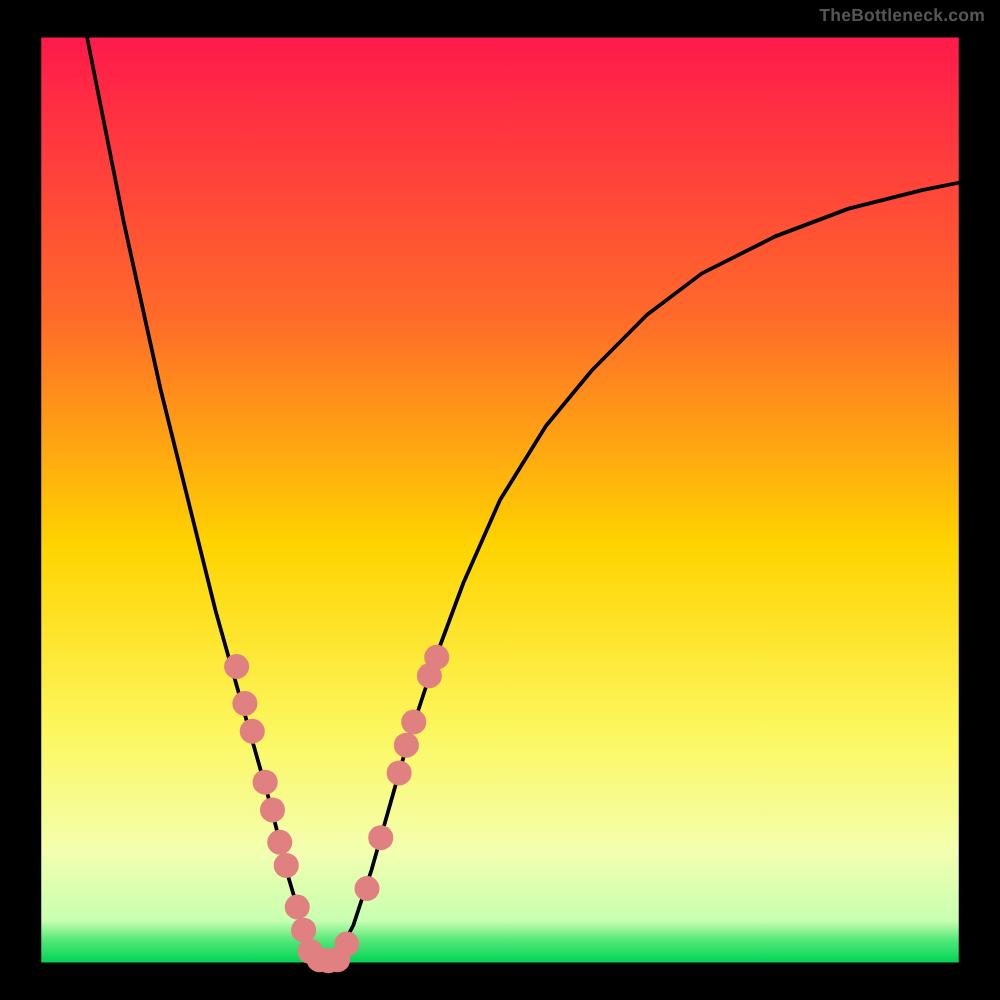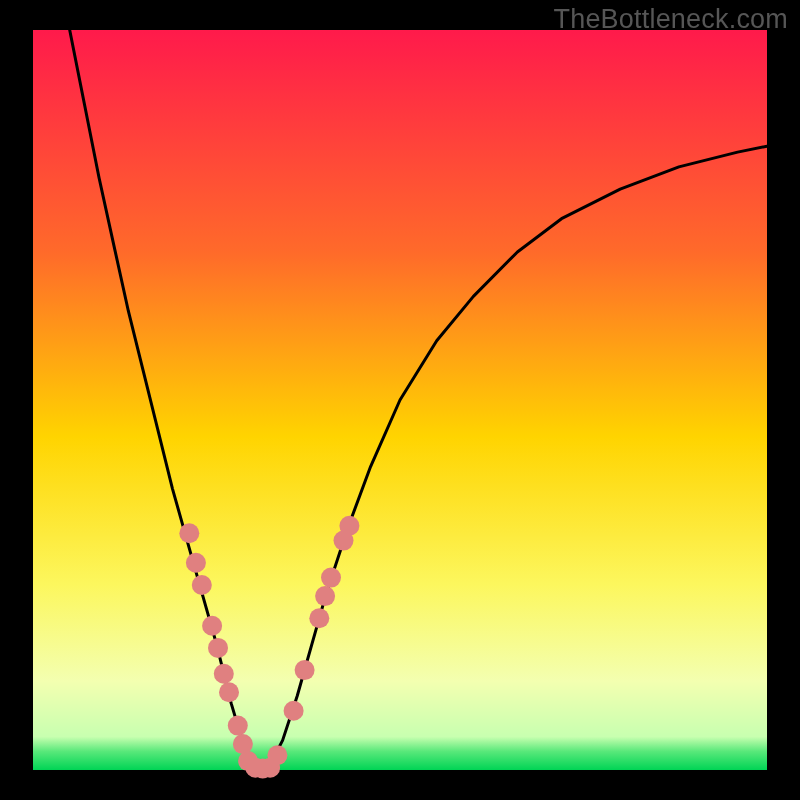--- a/index.html
+++ b/index.html
@@ -14,23 +14,23 @@
     position: relative;
     width: 800px;
     height: 800px;
     background: #000;
   }
   .watermark {
     position: absolute;
     top: 4px;
     right: 12px;
     font-family: Arial, Helvetica, sans-serif;
-    font-size: 27px;
+    font-size: 14px;
     color: #565656;
-    font-weight: 400;
+    font-weight: 700;
     letter-spacing: 0.2px;
     z-index: 10;
     margin-left: 25px;
   }
   svg.plot {
     position: absolute;
     left: 0;
     top: 0;
   }
 </style>

